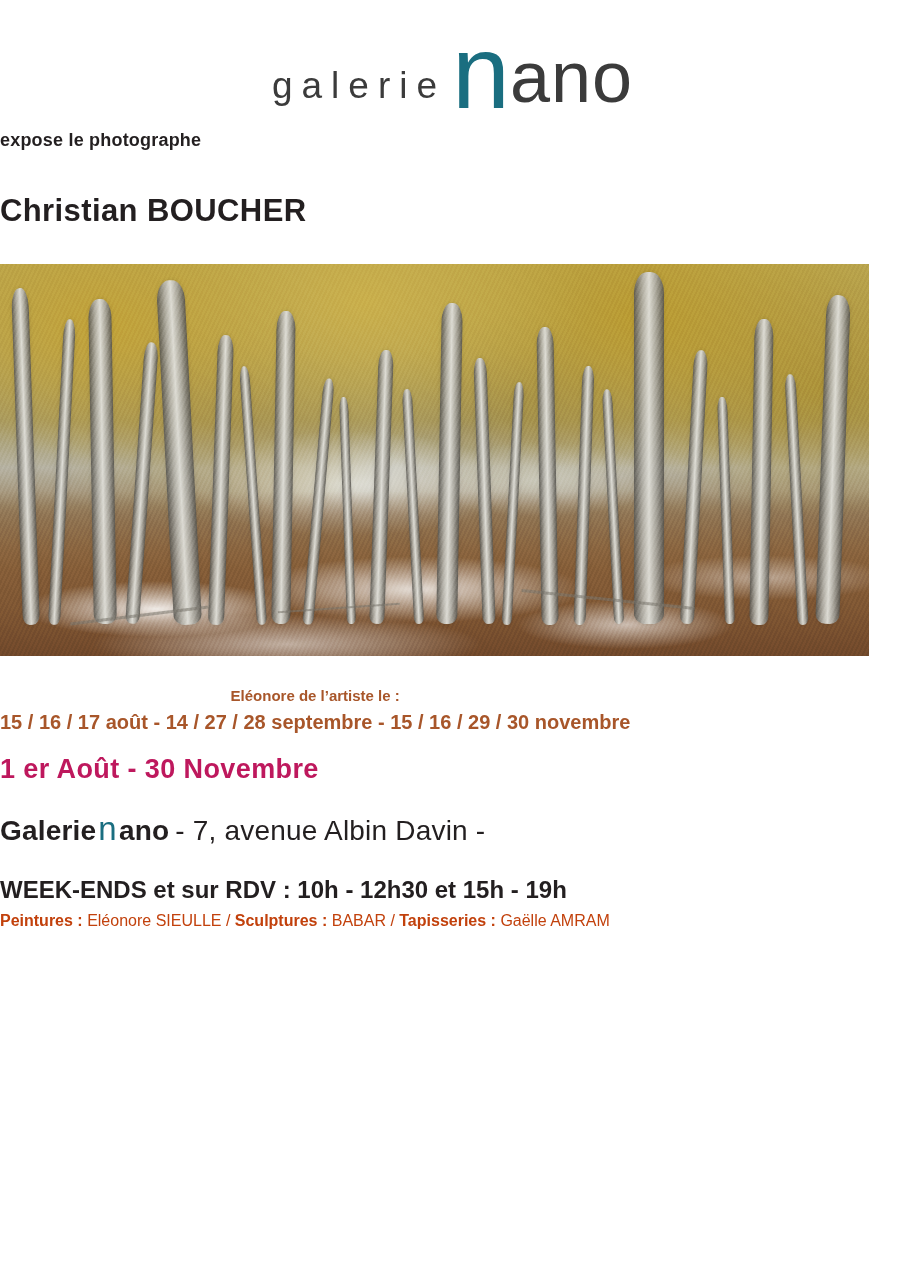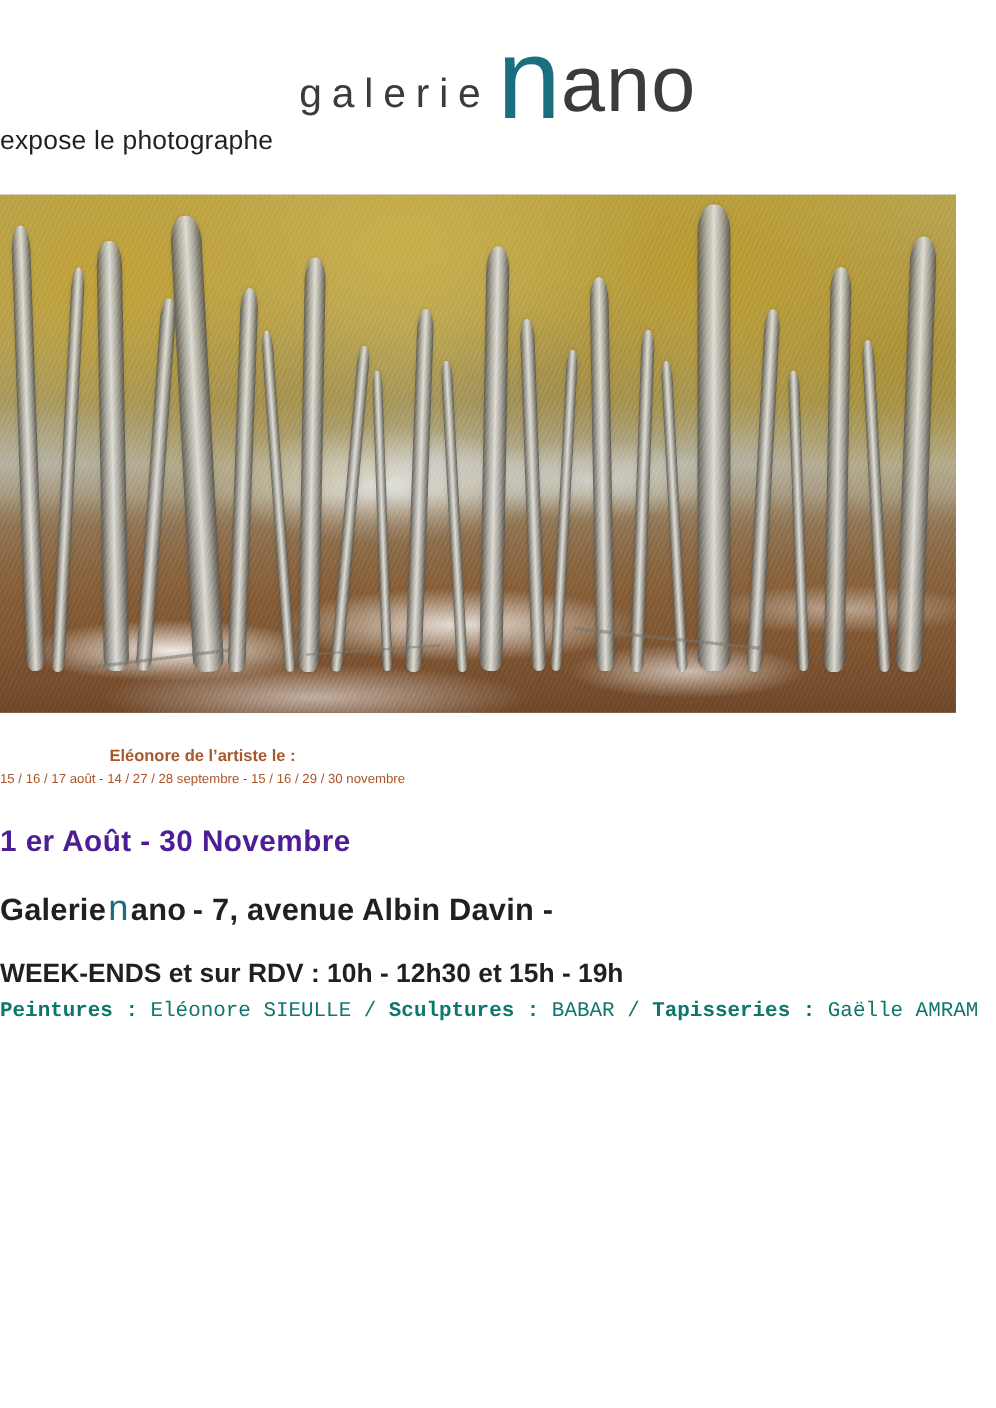--- a/index.html
+++ b/index.html
@@ -57,24 +57,24 @@
   .brand-ano {
     font-family: "Liberation Sans", sans-serif;
     font-size: 72px;
     font-weight: 400;
     color: #3b3b3b;
     line-height: 1;
     letter-spacing: 1px;
   }
 
   .subtitle {
-    font-size: 24px;
-    font-weight: normal;
-    color: #231f20;
-    margin-top: 0;
+    font-size: 18px;
+    font-weight: bold;
+    color: #231f20;
+    margin-top: 16px;
     letter-spacing: 0.2px;
   }
 
   .artist {
     font-size: 31px;
     font-weight: bold;
     color: #231f20;
     margin-top: 42px;
     letter-spacing: 0.4px;
   }
@@ -154,29 +154,29 @@
     margin-top: 28px;
     text-align: center;
     color: #a8562a;
     line-height: 1.55;
   }
   .presence .p-line1 {
     font-size: 15px;
     font-weight: bold;
   }
   .presence .p-line2 {
-    font-size: 12px;
-    font-weight: normal;
+    font-size: 20px;
+    font-weight: bold;
   }
 
   .dates {
-    margin-top: 32px;
+    margin-top: 16px;
     font-size: 27px;
     font-weight: bold;
-    color: #4c1d95;
+    color: #be185d;
     letter-spacing: 0.4px;
   }
 
   .address {
     margin-top: 18px;
     font-size: 28px;
     color: #231f20;
     letter-spacing: 0.2px;
     display: flex;
     align-items: baseline;
@@ -184,58 +184,58 @@
     gap: 0;
   }
   .addr-gal { font-weight: bold; }
   .addr-n {
     color: #1a6e80;
     font-weight: 400;
     font-size: 33px;
     padding: 0 2px;
   }
   .addr-ano { font-weight: bold; }
-  .addr-rest { font-weight: 700; padding-left: 6px; margin-top: 12px; }
+  .addr-rest { font-weight: 400; padding-left: 6px; margin-top: 12px; }
   .addr-city { font-weight: bold; padding-left: 8px; }
 
   .hours {
     margin-top: 28px;
     font-size: 24px;
     color: #231f20;
     font-weight: 700;
   }
 
   .also {
     margin-top: 34px;
     font-size: 18px;
     font-weight: bold;
     color: #231f20;
   }
   .artists {
     margin-top: 8px;
-    font-size: 19px;
-    color: #0f766e;
-    font-family: Liberation Mono, monospace;
+    font-size: 16px;
+    color: #c2410c;
   }
   .artists .lbl { font-weight: bold; }
   .artists .nm { font-weight: 400; }
 </style>
 </head>
 <body>
 
 <div class="poster">
 
   <div class="masthead">
     <span class="brand-galerie">galerie</span>
     <span class="brand-n">n</span>
     <span class="brand-ano">ano</span>
   </div>
 
   <div class="subtitle">expose le photographe</div>
 
+  <div class="artist">Christian BOUCHER</div>
 
   <div class="photo-wrap">
     <div class="photo"></div>
     <div class="trunks">
       <div class="trunk" style="left:2.0%;  width:2.0%; height:86%; transform: rotate(-2deg);"></div>
       <div class="trunk" style="left:6.5%;  width:1.4%; height:78%; transform: rotate(3deg);"></div>
       <div class="trunk" style="left:10.5%; width:2.6%; height:83%; transform: rotate(-1deg);"></div>
       <div class="trunk" style="left:15.5%; width:1.6%; height:72%; transform: rotate(4deg);"></div>
       <div class="trunk" style="left:19.0%; width:3.2%; height:88%; transform: rotate(-3deg);"></div>
       <div class="trunk" style="left:24.5%; width:1.8%; height:74%; transform: rotate(2deg);"></div>

